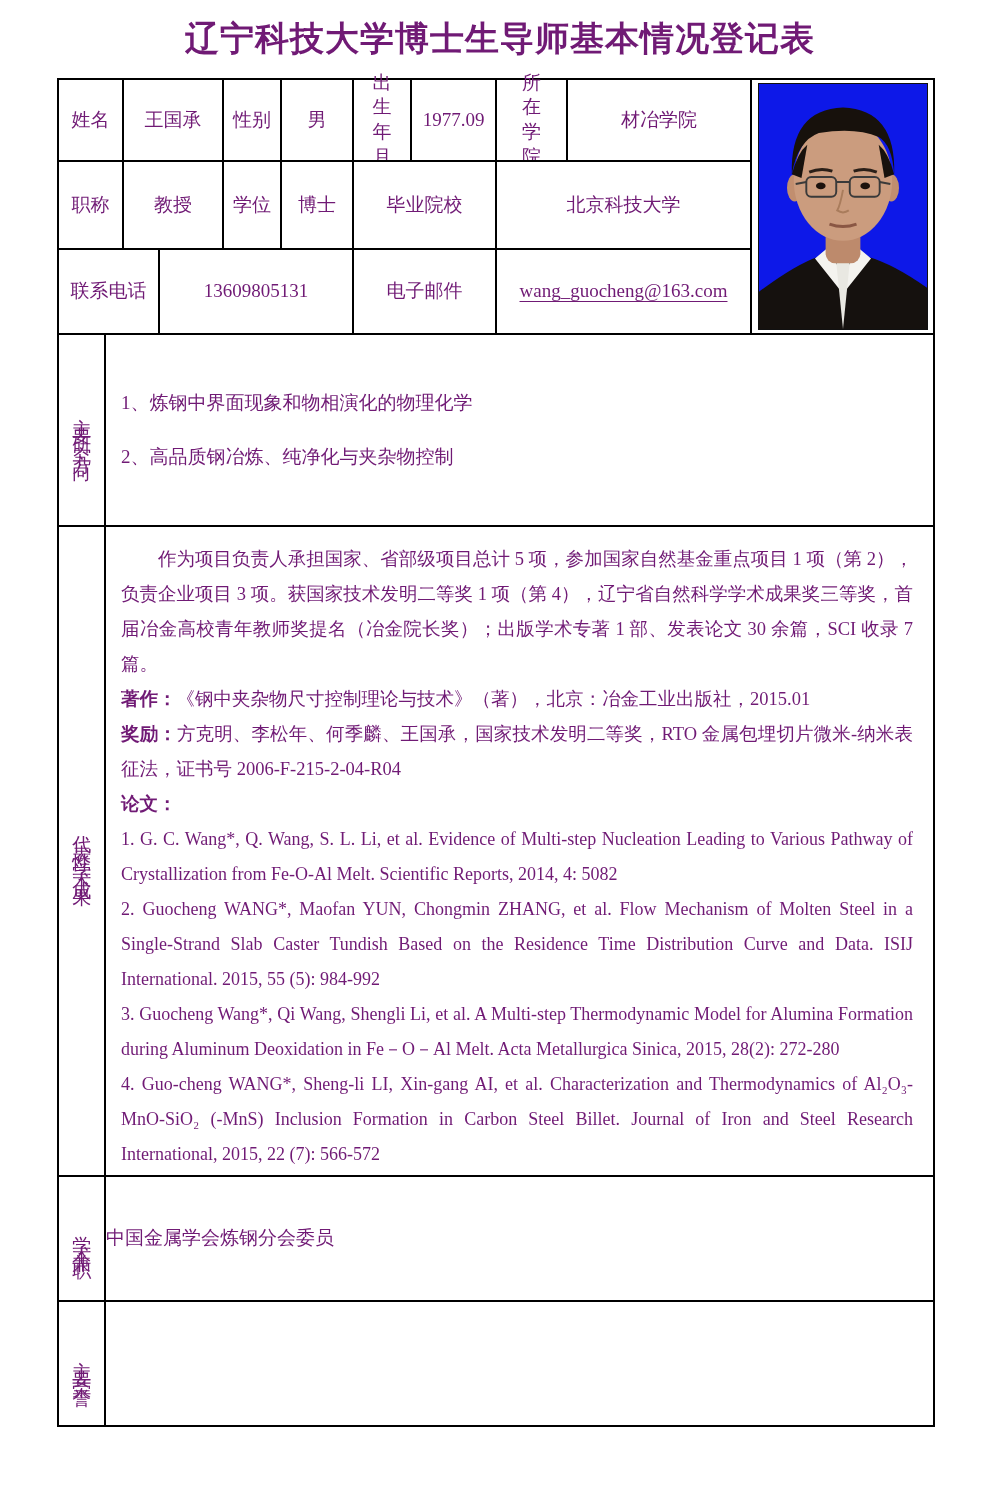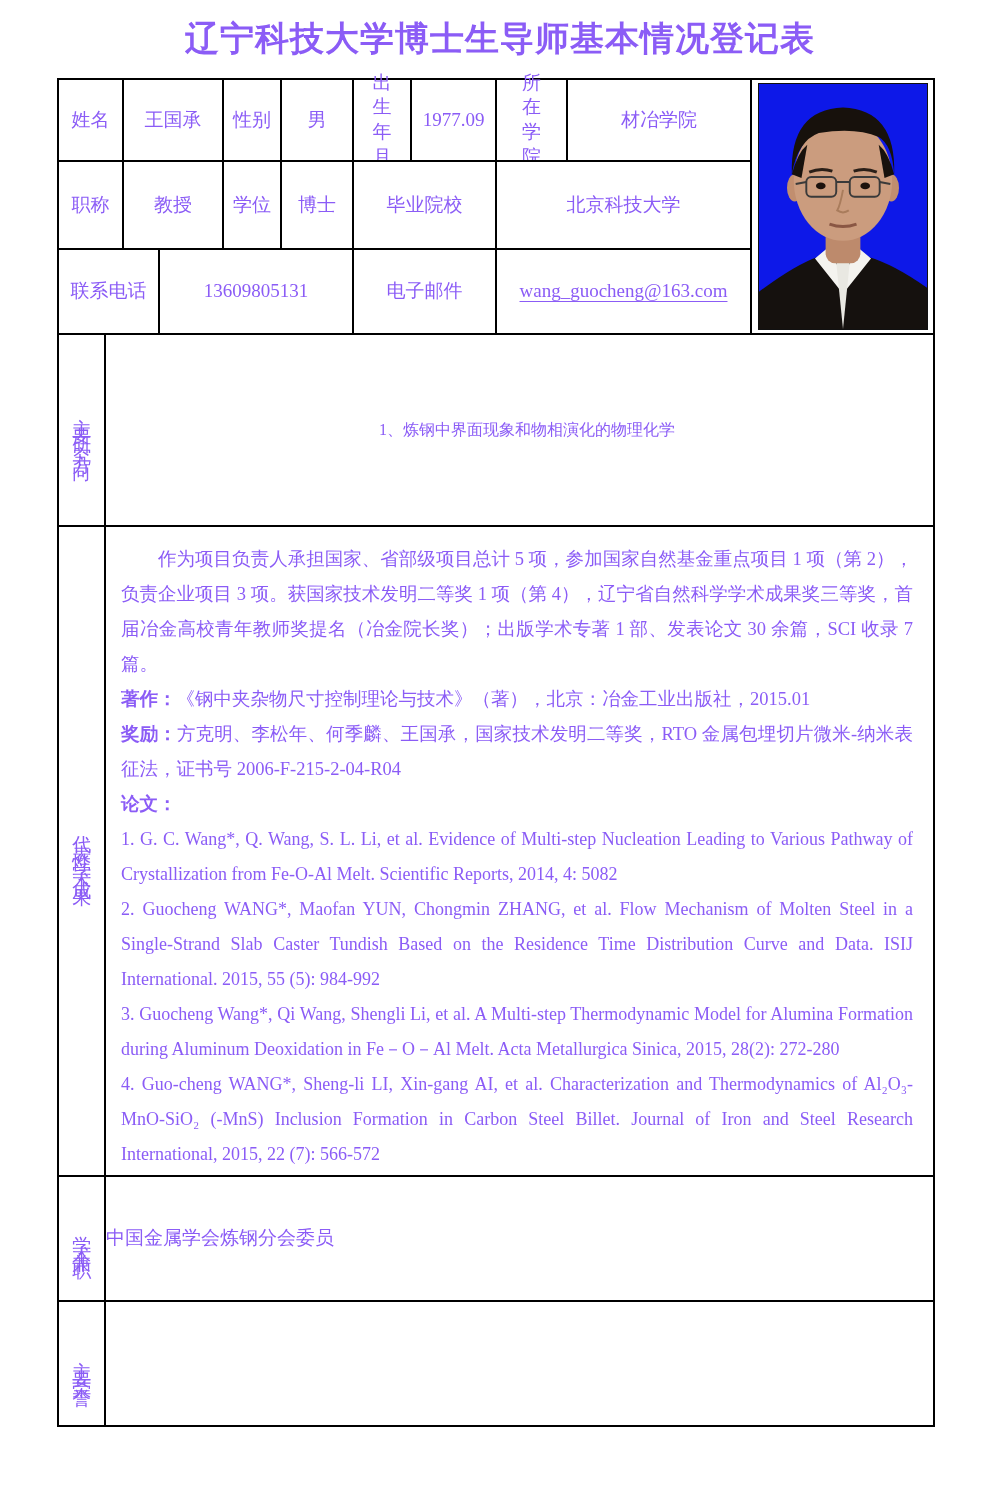--- a/index.html
+++ b/index.html
@@ -1,18 +1,18 @@
 <!DOCTYPE html>
 <html><head>
 <meta charset="utf-8">
 <style>
   html,body{margin:0;padding:0;background:#ffffff;}
   .page{
     position:relative;width:1000px;height:1500px;background:#ffffff;
-    font-family:"Liberation Serif","DejaVu Serif",serif;color:#8b5cf6;overflow:hidden;
+    font-family:"Liberation Serif","DejaVu Serif",serif;color:#701a75;overflow:hidden;
   }
   .page-title{
     position:absolute;top:16px;left:0;width:100%;text-align:center;
     font-family:"Liberation Sans","DejaVu Sans",sans-serif;
     font-weight:bold;font-size:34px;letter-spacing:1px;
   }
   .cell{
     position:absolute;box-sizing:border-box;border:2px solid #000;background:#fff;
     display:flex;align-items:center;justify-content:center;text-align:center;
     font-size:19px;line-height:1.3;
@@ -20,21 +20,21 @@
   .cell.two-line{padding:0 16px;}
   .vlabel span{
     writing-mode:vertical-lr;text-orientation:upright;
     letter-spacing:9px;font-size:19px;
   }
   .content{align-items:stretch;justify-content:flex-start;text-align:left;}
   .research-list{
     display:flex;flex-direction:column;justify-content:center;gap:29px;
     padding-left:15px;width:100%;
   }
-  .research-list div{font-size:16px;text-align:center;}
+  .research-list div{font-size:19px;}
   .ach-inner{padding:15px 20px 0 15px;width:100%;box-sizing:border-box;}
   .ach-inner p{margin:0;}
   .intro{ text-indent:2em;text-align:justify;line-height:35px;font-size:18.5px;}
   .meta{ text-align:justify;line-height:35px;font-size:18.5px;}
   .meta b,.papers-label{font-weight:bold;}
   .papers-label{line-height:35px;font-size:18.5px;}
   .paper{ text-align:justify;line-height:35px;font-size:18px;margin:0;}
   .member-text{font-size:19px;}
   .underlined{text-decoration:underline;text-underline-offset:4px;cursor:pointer;}
   .photo-cell{padding:0;}
@@ -113,20 +113,21 @@
   <div class="cell" style="left:495px;top:248px;width:257px;height:87px">
     <span class="underlined">wang_guocheng@163.com</span>
   </div>
 
   <div class="cell vlabel" style="left:57px;top:333px;width:49px;height:194px">
     <span>主要研究方向</span>
   </div>
   <div class="cell content" style="left:104px;top:333px;width:831px;height:194px">
     <div class="research-list">
       <div>1、炼钢中界面现象和物相演化的物理化学</div>
+      <div>2、高品质钢冶炼、纯净化与夹杂物控制</div>
     </div>
   </div>
 
   <div class="cell vlabel" style="left:57px;top:525px;width:49px;height:652px">
     <span>代表性学术成果</span>
   </div>
   <div class="cell content" style="left:104px;top:525px;width:831px;height:652px">
     <div class="ach-inner">
       <p class="intro">作为项目负责人承担国家、省部级项目总计 5 项，参加国家自然基金重点项目 1 项（第 2），负责企业项目 3 项。获国家技术发明二等奖 1 项（第 4），辽宁省自然科学学术成果奖三等奖，首届冶金高校青年教师奖提名（冶金院长奖）；出版学术专著 1 部、发表论文 30 余篇，SCI 收录 7 篇。</p>
       <p class="meta"><b>著作：</b><span>《钢中夹杂物尺寸控制理论与技术》（著），北京：冶金工业出版社，2015.01</span></p>

